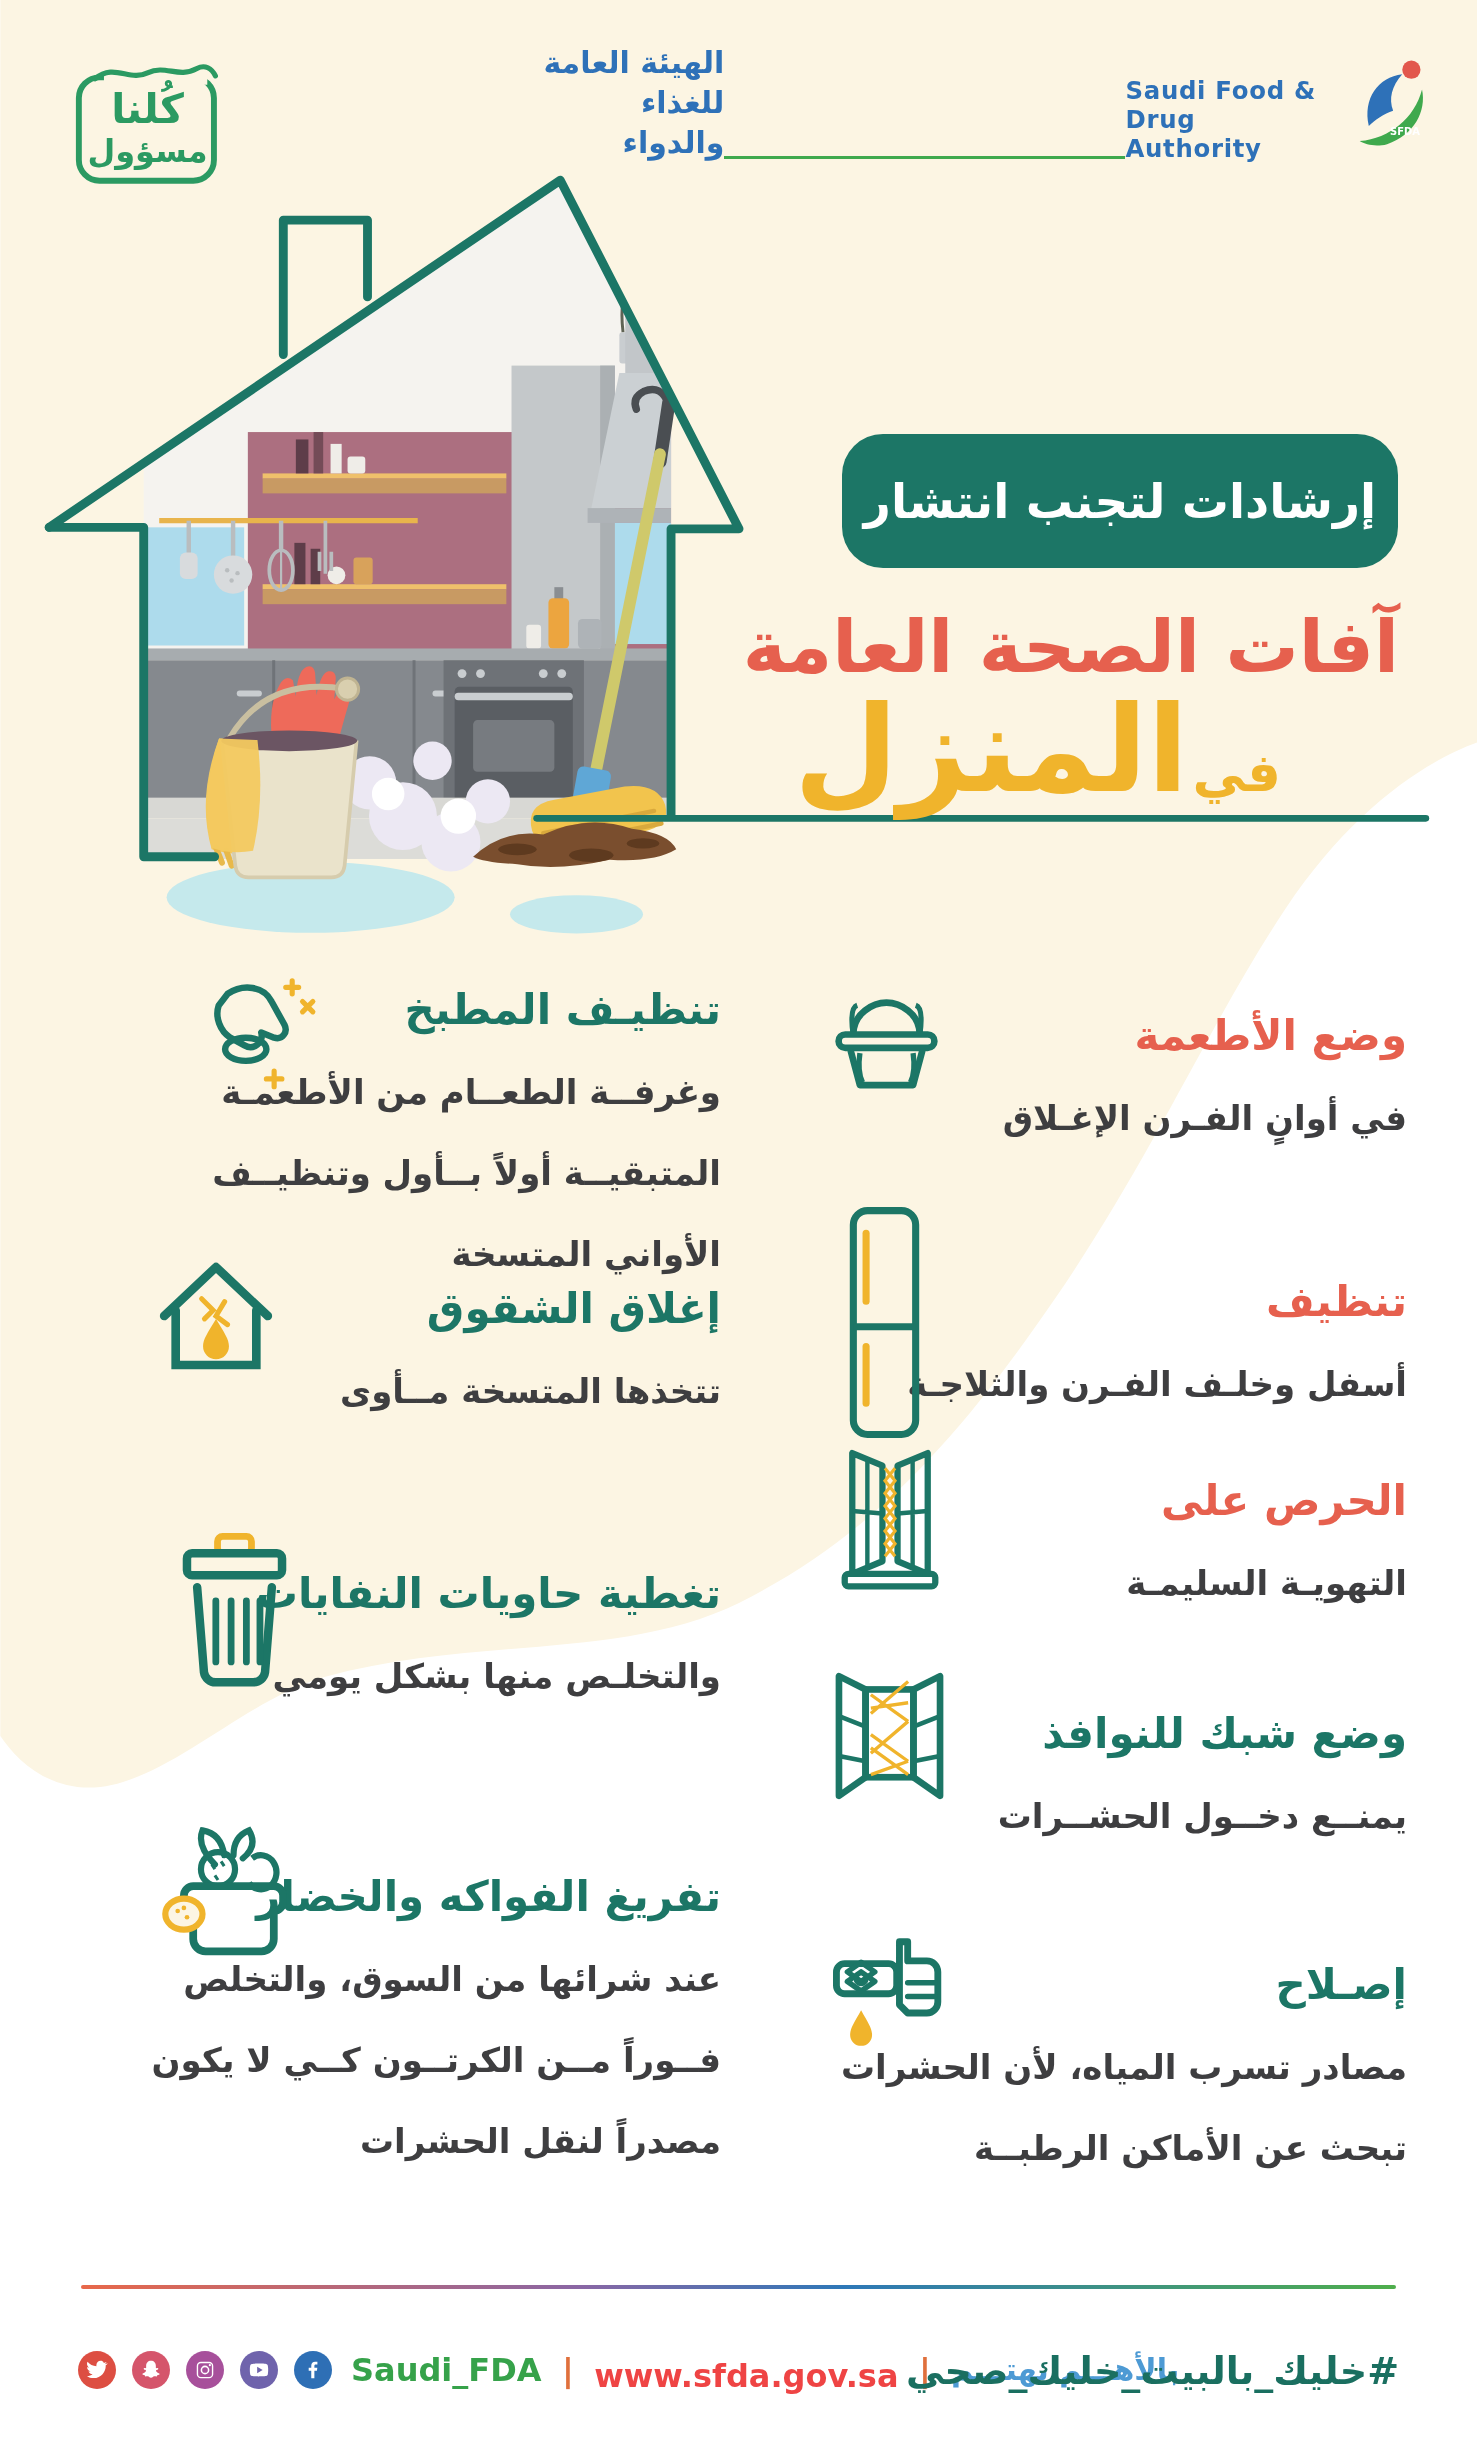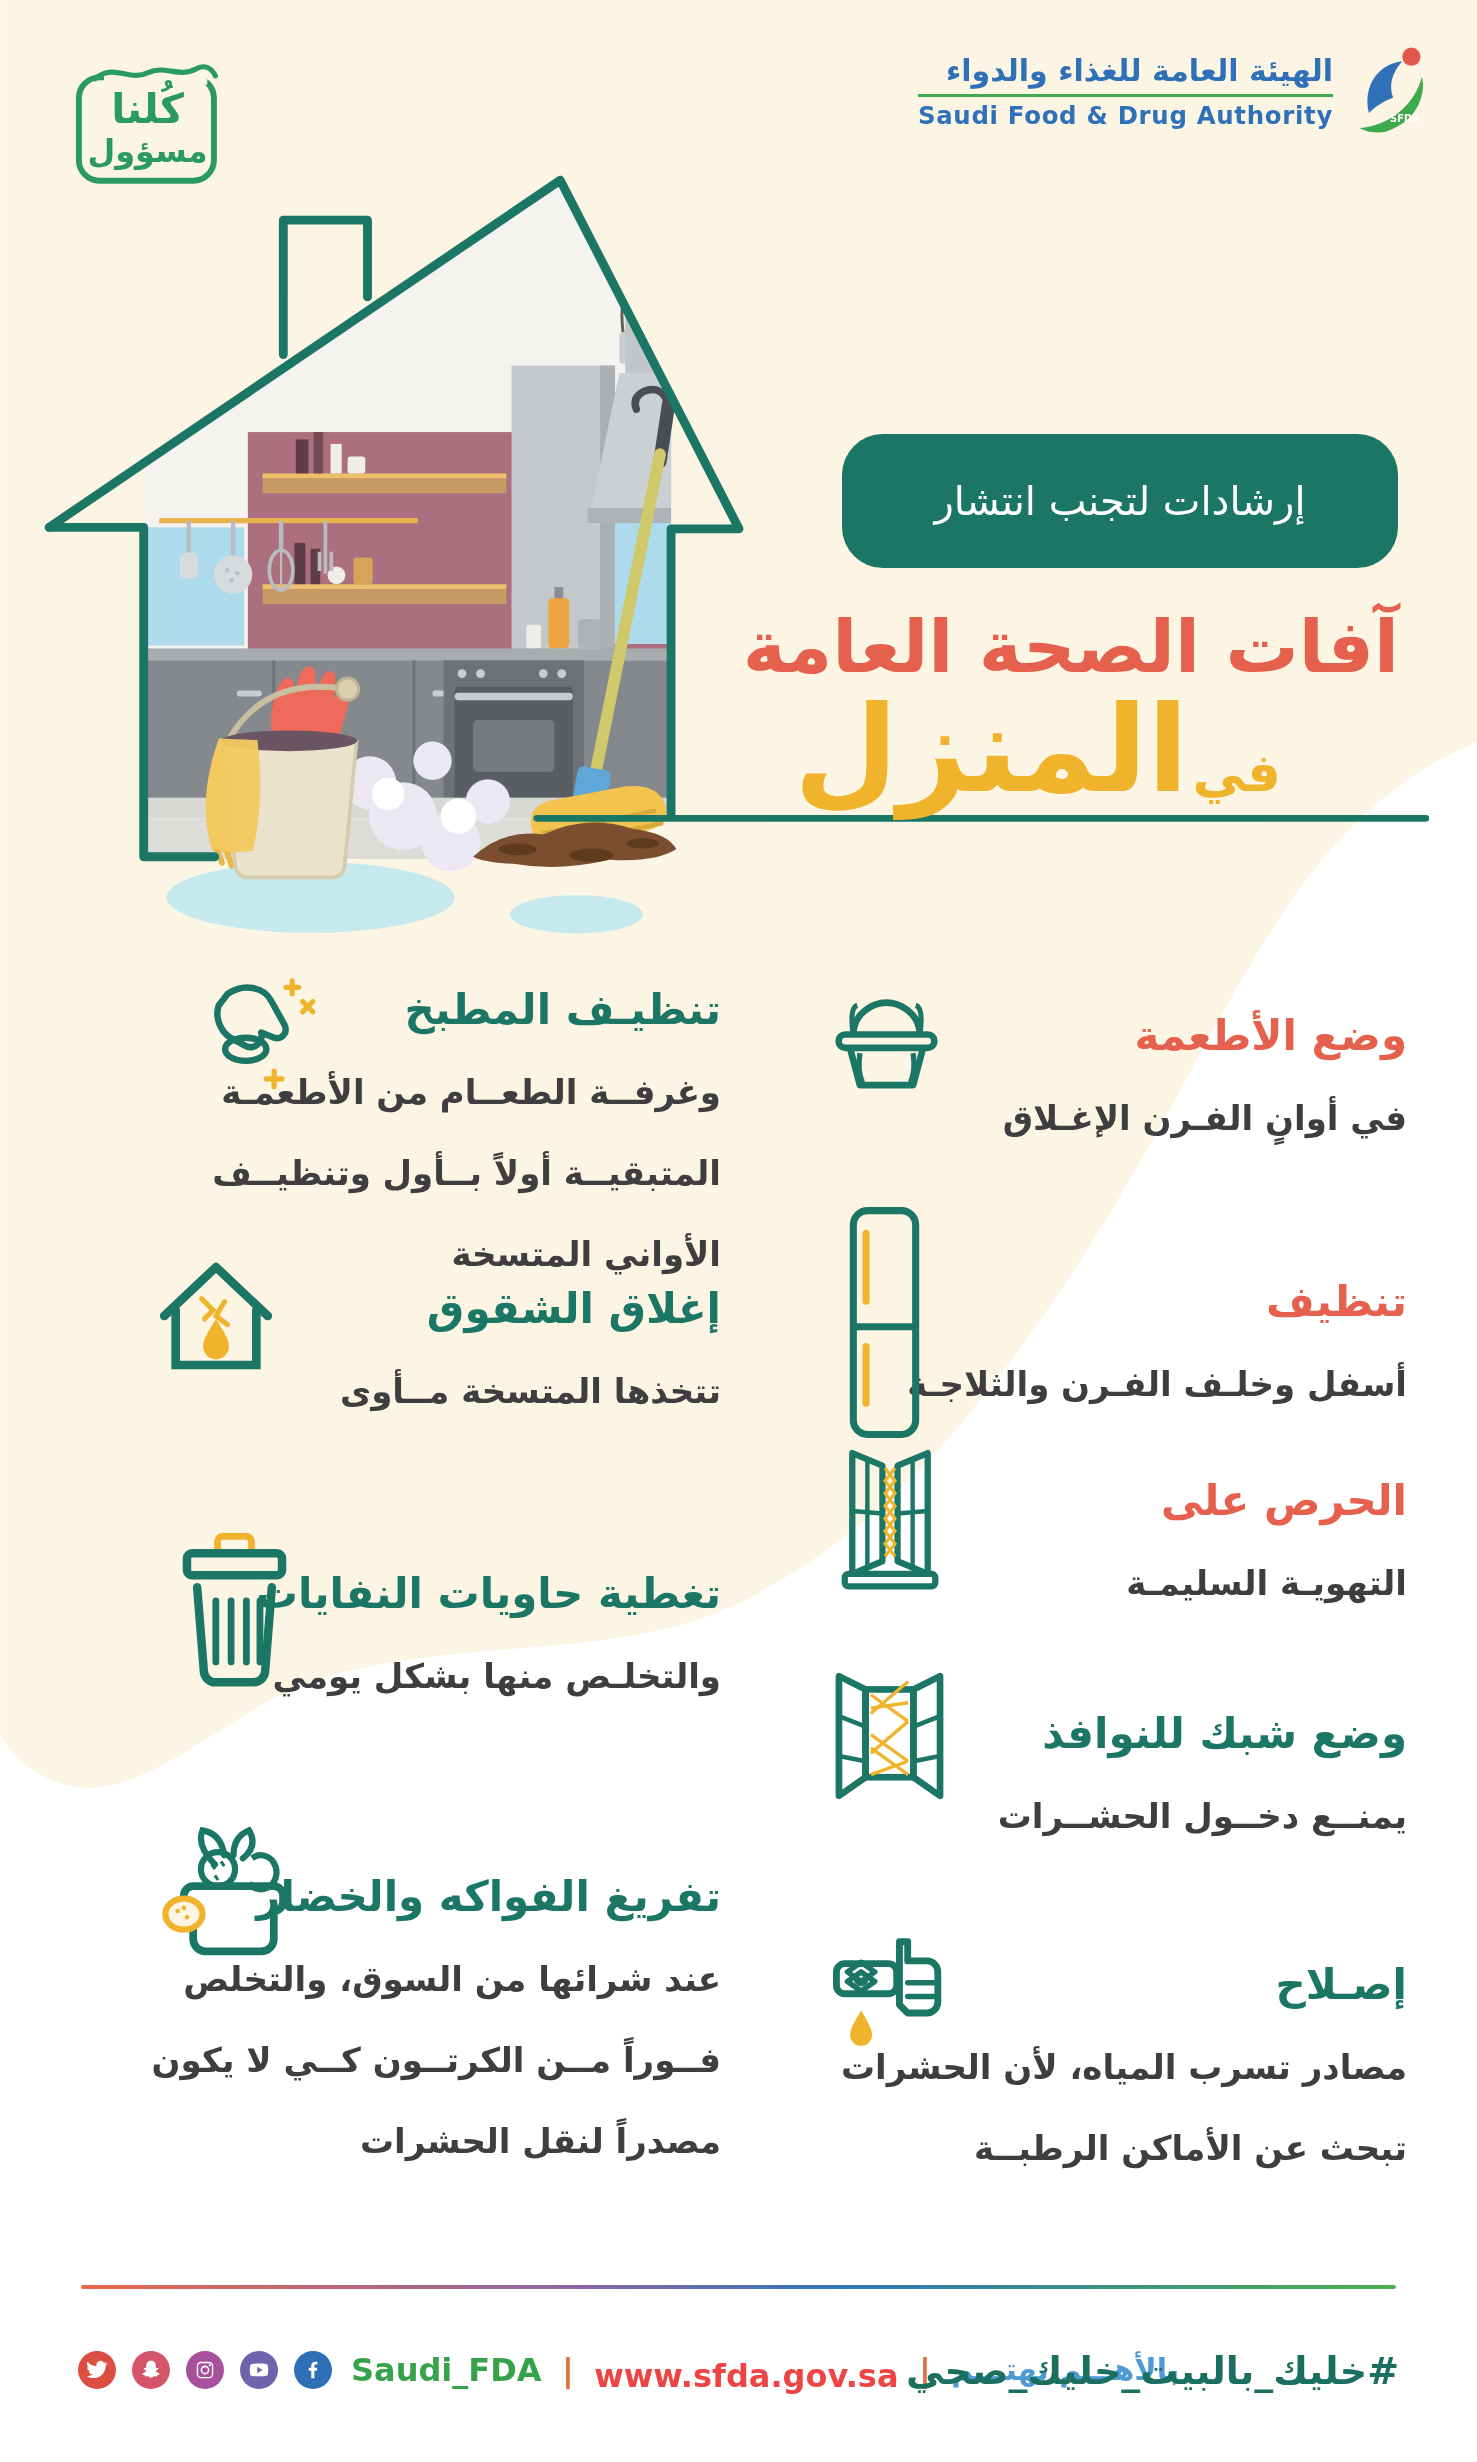--- a/index.html
+++ b/index.html
@@ -7,28 +7,28 @@
         font-family:"DejaVu Sans",sans-serif;}
   .abs{position:absolute;}
   svg{display:block;}
   
   #badge{left:70px;top:55px;width:155px;height:137px;}
   #badge .btxt{position:absolute;left:0;right:0;top:31px;text-align:center;color:#2B9A62;
                font-weight:bold;direction:rtl;}
   #badge .b1{font-size:41px;line-height:46px;}
   #badge .b2{font-size:32px;line-height:38px;}
   #logo{right:46px;top:43px;display:flex;align-items:center;gap:19px;}
-  #logo .ltext{display:flex;flex-direction:column;align-items:flex-end;}
+  #logo .ltext{display:flex;flex-direction:row;align-items:flex-end;}
   #logo .lar{font-size:30px;font-weight:bold;color:#2E71B8;direction:rtl;line-height:40px;}
   #logo .lrule{width:100%;height:3px;background:#3FA94D;margin:3px 0 4.4px 0;}
   #logo .len{font-size:24.4px;font-weight:bold;color:#2E71B8;letter-spacing:0.7px;}
   
   #pill{left:842px;top:434px;width:556px;height:134px;background:#1C7666;border-radius:41px;
         display:flex;align-items:center;justify-content:center;}
-  #pill .ptxt{color:#ffffff;font-size:40px;font-weight:normal;direction:rtl;}
+  #pill .ptxt{color:#ffffff;font-size:47px;font-weight:bold;direction:rtl;}
   #heading-red{right:79px;top:591px;width:739px;text-align:right;direction:rtl;
                color:#E6604E;font-size:73px;font-weight:bold;line-height:111px;}
   #heading-yellow{left:794px;top:676px;text-align:left;direction:rtl;white-space:nowrap;
                   color:#F0B42C;font-weight:bold;line-height:148px;}
   #heading-yellow .hy-small{font-size:53px;}
   #heading-yellow .hy-big{font-size:120px;}
   
   .tip{position:absolute;}
   .tip.left{left:137px;width:584px;}
   .tip.right{left:779px;width:628px;}

